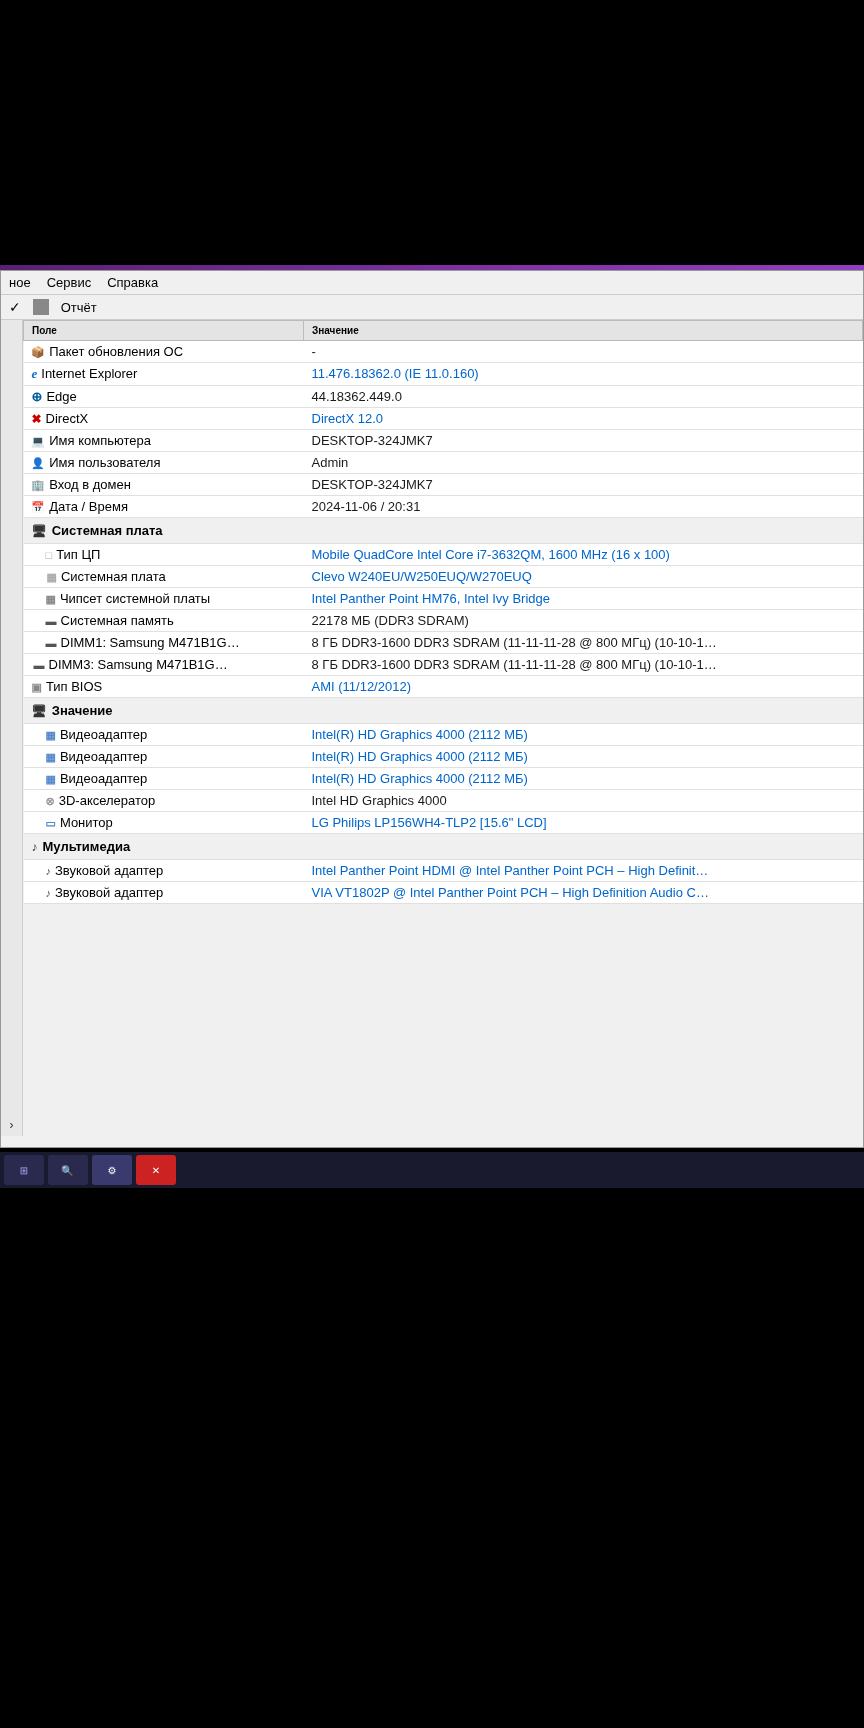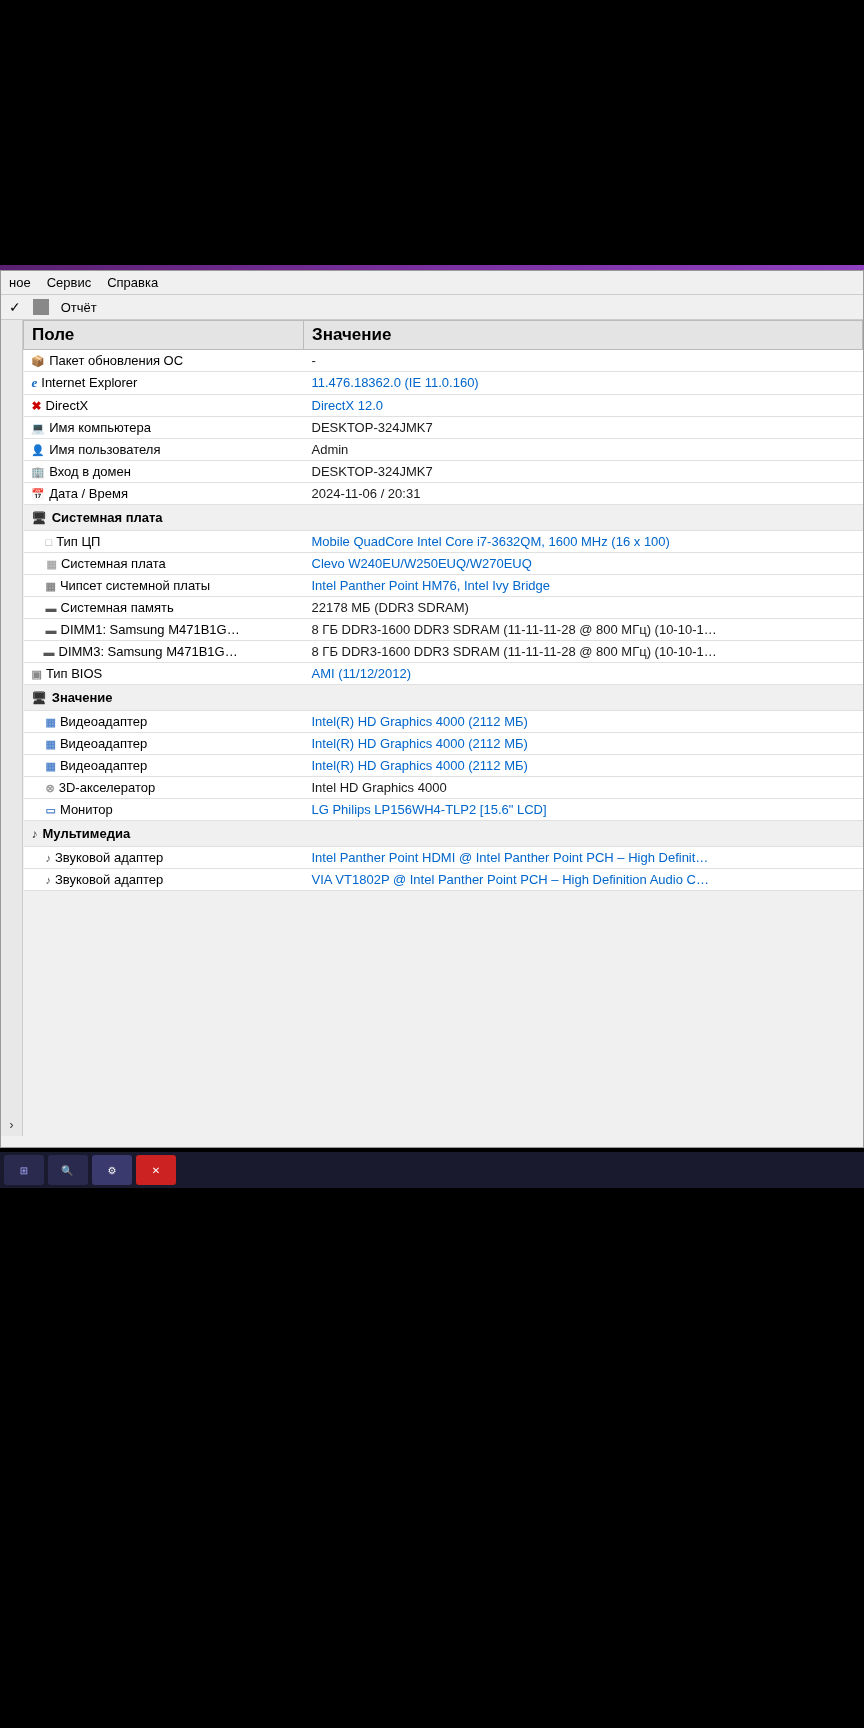--- a/index.html
+++ b/index.html
@@ -84,21 +84,21 @@
       width: 100%;
       border-collapse: collapse;
     }
 
     thead th {
       background: #e4e4e4;
       border: 1px solid #bbb;
       padding: 4px 8px;
       text-align: left;
       font-weight: bold;
-      font-size: 17px;
+      font-size: 10px;
       position: sticky;
       top: 0;
     }
 
     tbody tr {
       background: #fff;
     }
 
     td {
       border-bottom: 1px solid #e0e0e0;
@@ -202,20 +202,24 @@
         <tbody id="table-body">
         <tr>
               <td class="field-col"><span style="margin-right: 4px; color: rgb(102, 102, 102); font-size: 11px; font-weight: bold;"><span style="color:#888;font-size:11px;">📦</span></span><span>Пакет обновления ОС</span></td>
               <td class="value-col">-</td>
             </tr>
             <tr>
               <td class="field-col"><span style="margin-right: 4px; color: rgb(26, 111, 196); font-size: 11px; font-weight: bold;"><span style="color:#1a6fc4;font-size:13px;font-family:serif;font-style:italic;">e</span></span><span>Internet Explorer</span></td>
               <td class="value-col value-link">11.476.18362.0 (IE 11.0.160)</td>
             </tr>
             <tr>
+              <td class="field-col"><span style="margin-right: 4px; color: rgb(0, 90, 158); font-size: 11px; font-weight: bold;"><span style="color:#005a9e;font-size:13px;font-weight:bold;">⊕</span></span><span>Edge</span></td>
+              <td class="value-col">44.18362.449.0</td>
+            </tr>
+            <tr>
               <td class="field-col"><span style="margin-right: 4px; color: rgb(204, 0, 0); font-size: 11px; font-weight: bold;"><span style="color:#cc0000;font-size:12px;">✖</span></span><span>DirectX</span></td>
               <td class="value-col value-link">DirectX 12.0</td>
             </tr>
             <tr>
               <td class="field-col"><span style="margin-right: 4px; color: rgb(85, 85, 85); font-size: 11px; font-weight: bold;"><span style="color:#888;font-size:11px;">💻</span></span><span>Имя компьютера</span></td>
               <td class="value-col">DESKTOP-324JMK7</td>
             </tr>
             <tr>
               <td class="field-col"><span style="margin-right: 4px; color: rgb(85, 85, 85); font-size: 11px; font-weight: bold;"><span style="color:#888;font-size:11px;">👤</span></span><span>Имя пользователя</span></td>
               <td class="value-col">Admin</td>
@@ -245,21 +249,21 @@
             </tr>
             <tr>
               <td class="field-col" style="padding-left: 22px;"><span style="margin-right: 4px; color: rgb(51, 51, 51); font-size: 11px; font-weight: bold;"><span style="color:#555;font-size:11px;">▬</span></span><span>Системная память</span></td>
               <td class="value-col">22178 МБ  (DDR3 SDRAM)</td>
             </tr>
             <tr>
               <td class="field-col" style="padding-left: 22px;"><span style="margin-right: 4px; color: rgb(51, 51, 51); font-size: 11px; font-weight: bold;"><span style="color:#555;font-size:11px;">▬</span></span><span>DIMM1: Samsung M471B1G…</span></td>
               <td class="value-col">8 ГБ DDR3-1600 DDR3 SDRAM  (11-11-11-28 @ 800 МГц)  (10-10-1…</td>
             </tr>
             <tr>
-              <td class="field-col" style="padding-left: 20px;"><span style="margin-right: 4px; color: rgb(51, 51, 51); font-size: 11px; font-weight: bold;"><span style="color:#555;font-size:11px;">▬</span></span><span>DIMM3: Samsung M471B1G…</span></td>
+              <td class="field-col" style="padding-left: 10px;"><span style="margin-right: 4px; color: rgb(51, 51, 51); font-size: 11px; font-weight: bold;"><span style="color:#555;font-size:11px;">▬</span></span><span>DIMM3: Samsung M471B1G…</span></td>
               <td class="value-col">8 ГБ DDR3-1600 DDR3 SDRAM  (11-11-11-28 @ 800 МГц)  (10-10-1…</td>
             </tr>
             <tr>
               <td class="field-col" style=""><span style="margin-right: 4px; color: rgb(51, 51, 51); font-size: 11px; font-weight: bold;"><span style="color:#888;font-size:11px;">▣</span></span><span>Тип BIOS</span></td>
               <td class="value-col value-link">AMI (11/12/2012)</td>
             </tr>
             <tr class="section-header">
               <td colspan="2"><span style="margin-right: 5px; color: rgb(51, 51, 51); font-size: 12px;">🖥</span><span>Значение</span></td>
             </tr>
             <tr>

